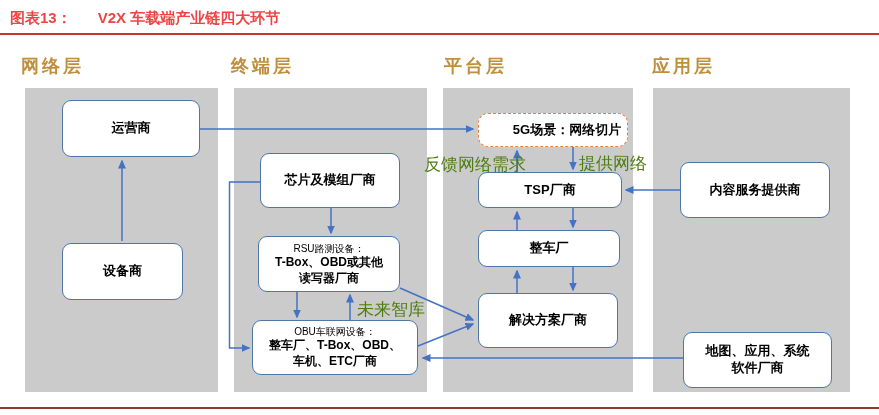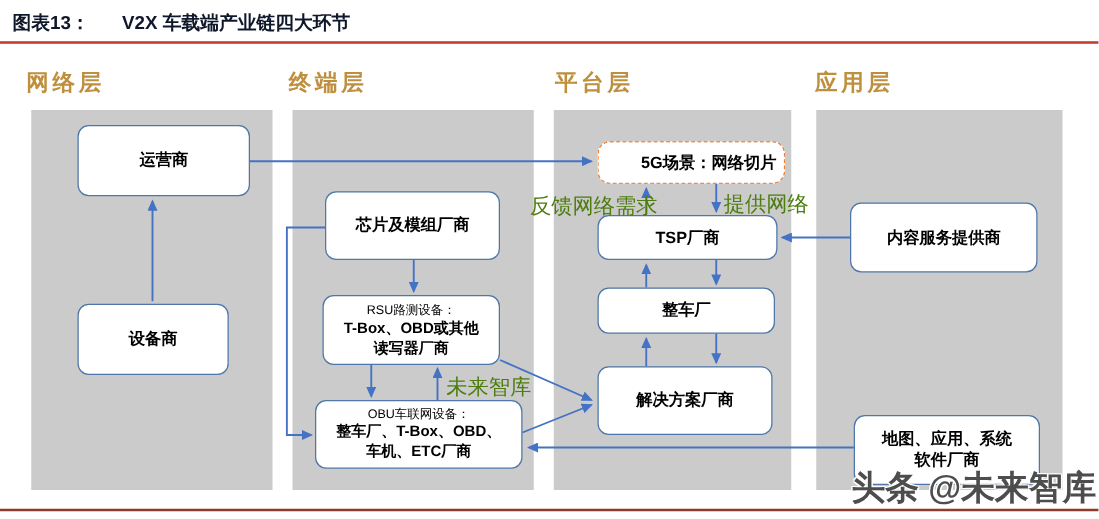--- a/index.html
+++ b/index.html
@@ -1,20 +1,20 @@
 <!DOCTYPE html>
 <html><head>
 <meta charset="utf-8">
 <style>
   html,body { margin:0; padding:0; background:#ffffff; }
   .stage {
     position:relative; width:879px; height:415px; overflow:hidden;
     background:#ffffff; font-family:"Liberation Sans","DejaVu Sans",sans-serif;
   }
-  .title-row { position:absolute; left:10px; top:9px; font-size:15px; font-weight:700; color:#0f172a; white-space:nowrap; }
+  .title-row { position:absolute; left:10px; top:9px; font-size:15px; font-weight:700; color:#ef4444; white-space:nowrap; }
   .title-row .fig-label { margin-right:26px; }
   .rule { position:absolute; left:0; width:879px; height:2px; }
   .rule-top { top:33px; background:#c0392b; }
   .rule-bottom { top:407px; background:#8f3a2b; }
 
   .hdr {
     position:absolute; top:54px; width:200px; text-align:left;
     font-size:18px; font-weight:700; color:#be8f3d; letter-spacing:3px;
     font-family:"Liberation Serif","DejaVu Serif",serif;
   }
@@ -129,15 +129,14 @@
   </div>
   <div class="node" style="left:683px;top:332px;width:149px;height:56px">
     <span class="fs13">地图、应用、系统</span>
     <span class="fs13">软件厂商</span>
   </div>
 
   <div class="edge-label" style="left:424px;top:153px">反馈网络需求</div>
   <div class="edge-label" style="left:579px;top:152px">提供网络</div>
   <div class="edge-label" style="left:357px;top:298px">未来智库</div>
 
-  <div class="watermark">头条 @未来智库</div>
 
 </div>
 
 </body></html>

